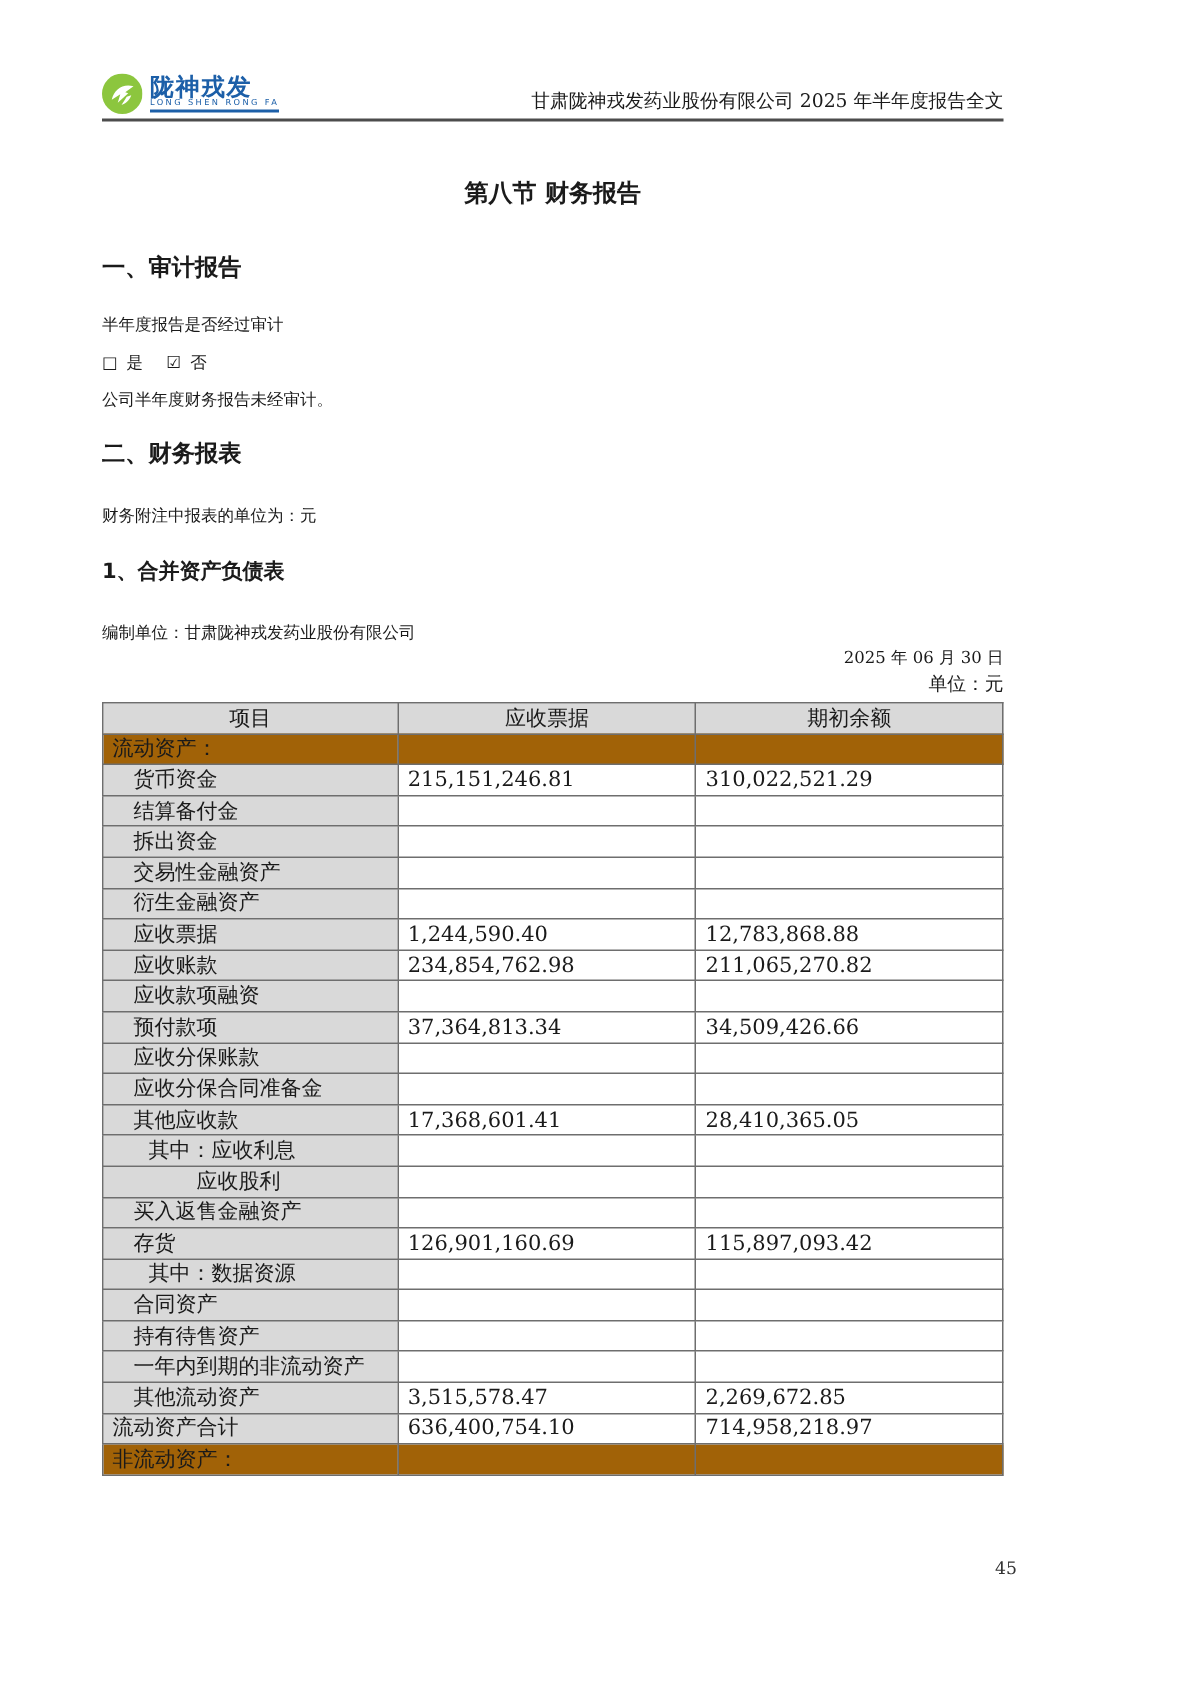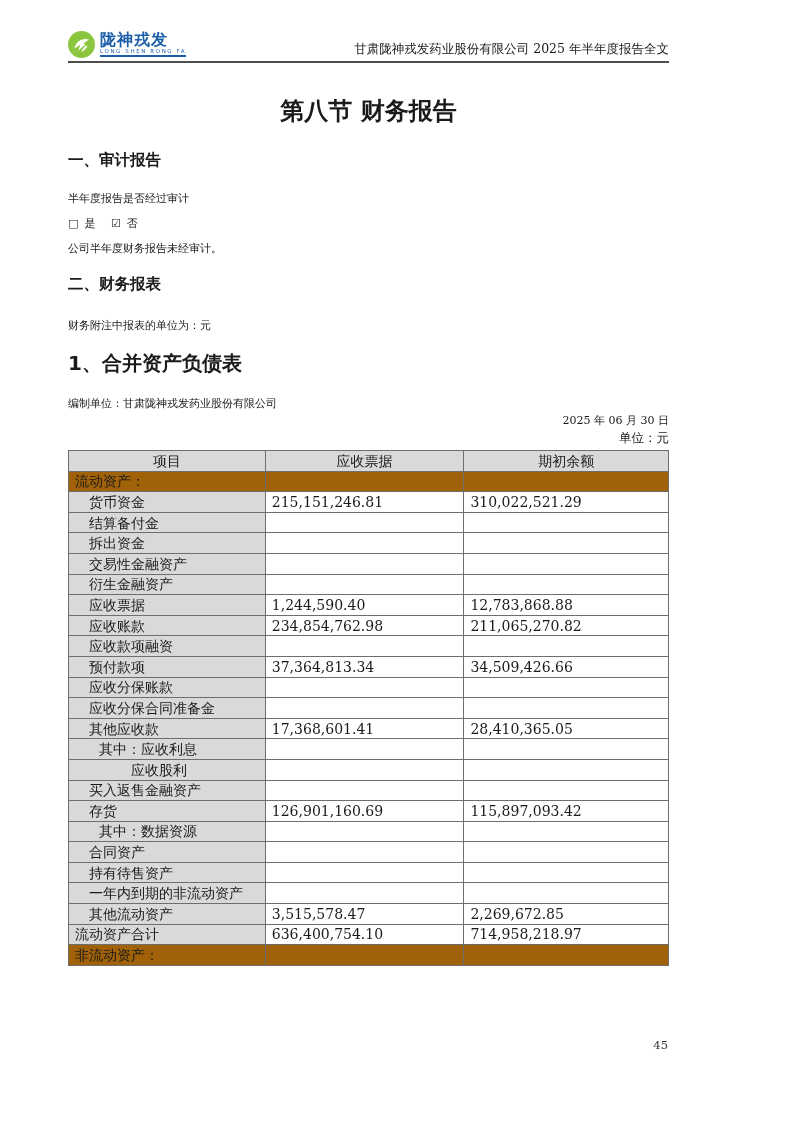--- a/index.html
+++ b/index.html
@@ -5,21 +5,21 @@
   * { margin: 0; padding: 0; box-sizing: border-box; }
   html, body { background: #ffffff; }
   body {
     width: 793px; height: 1122px;
     font-family: "DejaVu Serif", "Liberation Serif", serif;
     color: #1a1a1a;
     position: relative;
   }
   .page {
     width: 738px; height: 1122px;
-    padding: 28px 69px 0 68px;
+    padding: 46px 69px 0 68px;
     position: relative;
   }
   
   .hdr {
     display: flex; justify-content: space-between; align-items: flex-end;
     height: 30px;
   }
   .logo { display: flex; align-items: center; gap: 5px; }
   .logo-txt { display: inline-block; border-bottom: 2px solid #1c5fa8; padding-bottom: 1px; }
   .logo-cn {
@@ -29,24 +29,24 @@
   }
   .logo-en {
     font-family: "DejaVu Sans", "Liberation Sans", sans-serif;
     font-size: 5.5px; line-height: 6px; color: #1c5fa8; letter-spacing: 1.6px;
   }
   .doc-title { font-size: 12.5px; line-height: 15px; padding-bottom: 2px; }
   .hdr-rule { border: none; border-top: 2.5px solid #4d4d4d; margin-top: 3px; }
 
   
   .gothic { font-family: "DejaVu Sans", "Liberation Sans", sans-serif; font-weight: bold; }
-  h1.title { font-size: 24px; line-height: 30px; text-align: center; margin-top: 33px; }
+  h1.title { font-size: 16px; line-height: 30px; text-align: center; margin-top: 33px; }
   h2.sec { font-size: 15.5px; line-height: 19px; margin-top: 25px; }
   h2.sec2 { margin-top: 19px; }
-  h3.sub { font-size: 20px; line-height: 17px; margin-top: 22px; }
+  h3.sub { font-size: 14px; line-height: 17px; margin-top: 22px; }
   p.body { font-size: 11px; line-height: 15px; margin-top: 10px; }
   p.first { margin-top: 21px; }
   p.gap { margin-top: 24px; }
   .checkline span { margin-right: 6px; }
   .center { text-align: right; }
   .right { text-align: right; }
   p.date-line { margin-top: 2px; }
   p.unit-line { margin-top: 2px; font-size: 12.5px; }
 
   
@@ -68,21 +68,21 @@
   }
   td.col-item { background: #d9d9d9; text-align: left; }
   td.col-val { background: #ffffff; }
   tr.section-row td { background: #a16207; }
   .ind-0 { padding-left: 6px !important; }
   .ind-1 { padding-left: 20px !important; }
   .ind-2 { padding-left: 30px !important; }
   .ind-3 { padding-left: 62px !important; }
 
   .pageno {
-    position: absolute; right: 70px; top: 1038px;
+    position: absolute; right: 60px; top: 1038px;
     font-size: 11.5px; color: #333;
   }
 </style>
 </head>
 <body>
 
 <div class="page">
 
   <div class="hdr">
     <div class="logo">

